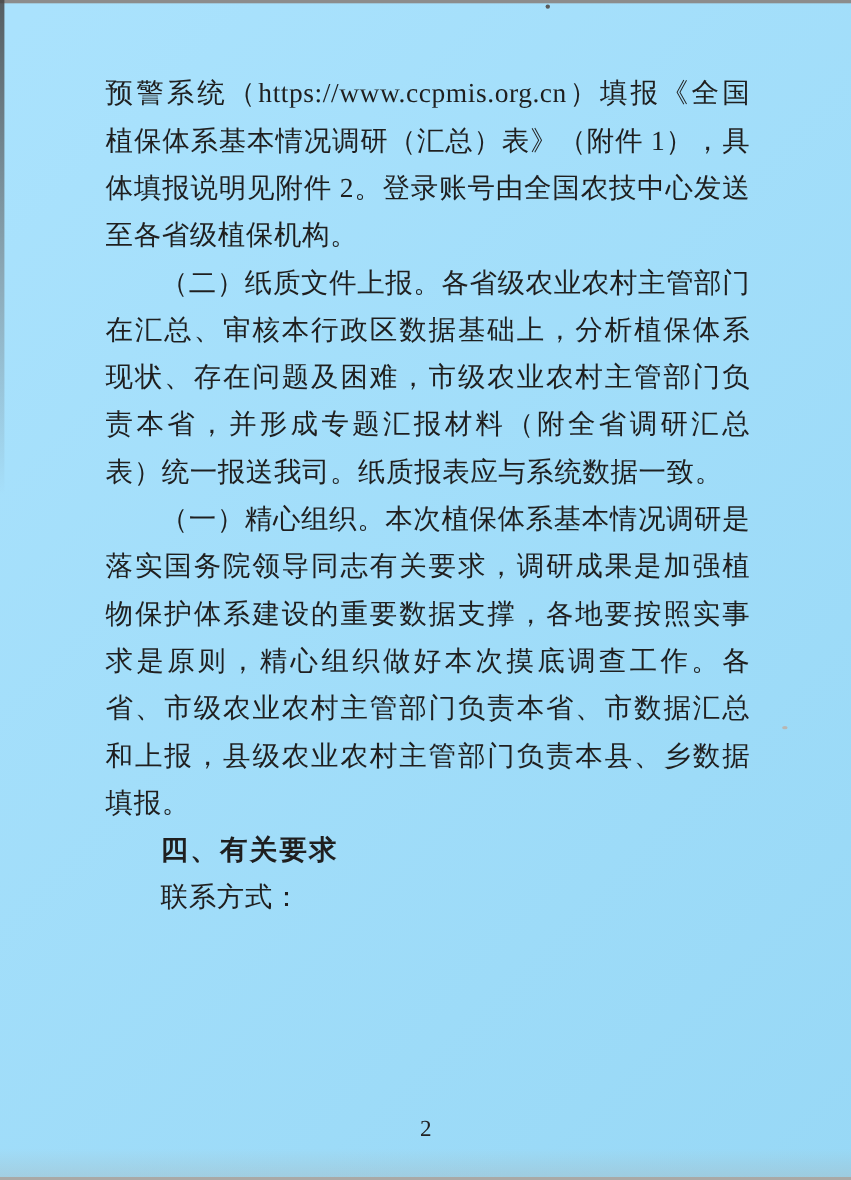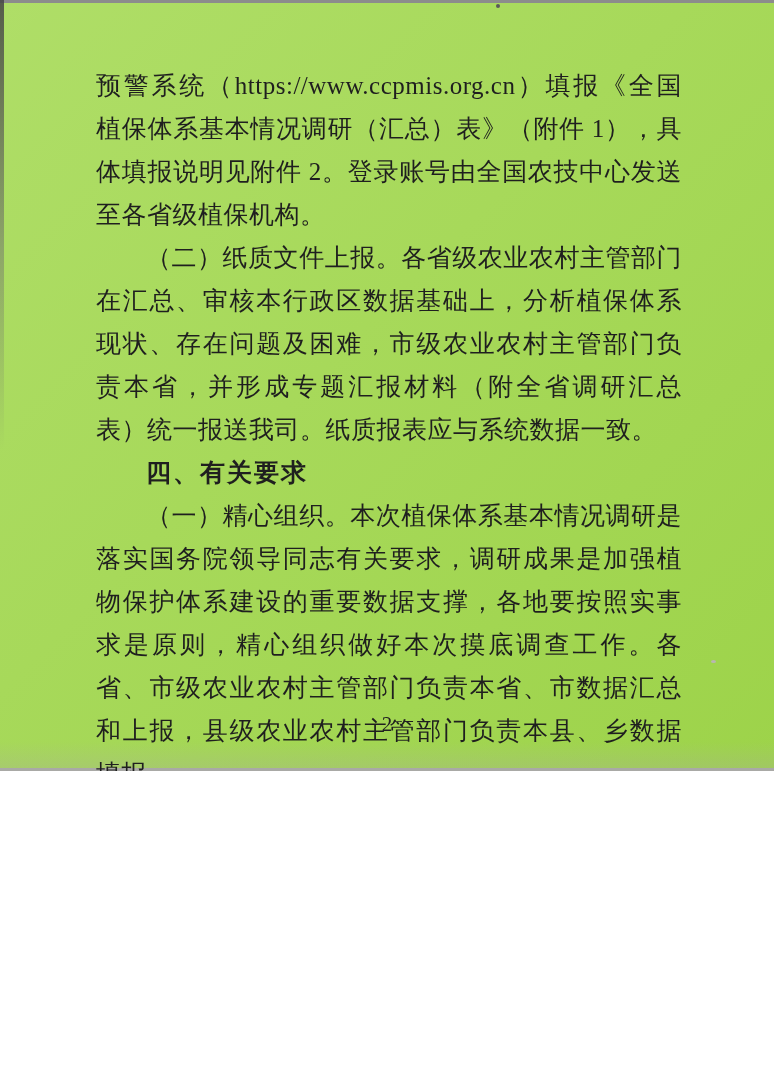--- a/index.html
+++ b/index.html
@@ -1,20 +1,20 @@
 <!DOCTYPE html>
 <html><head>
 <meta charset="utf-8">
 <style>
   html, body { margin: 0; padding: 0; background: #ffffff; }
   .page {
     position: relative;
     width: 774px;
-    height: 771px;
-    background: #84cc16;
+    height: 1073px;
+    background: #7dd3fc;
     overflow: hidden;
     font-family: "Liberation Serif", "DejaVu Serif", serif;
     color: #1f1f1f;
   }
   
   .edge-top {
     position: absolute; top: 0; left: 0; right: 0; height: 3px;
     background: #8c8c8c;
   }
   .edge-left {
@@ -80,23 +80,23 @@
   <div class="bottom-shade"></div>
   <div class="edge-bottom"></div>
   <div class="speck speck-1"></div>
   <div class="speck speck-2"></div>
 
   <div class="content">
     <p class="para no-indent">预警系统（https://www.ccpmis.org.cn）填报《全国植保体系基本情况调研（汇总）表》（附件 1），具体填报说明见附件 2。登录账号由全国农技中心发送至各省级植保机构。</p>
 
     <p class="para"><span class="lead">（二）纸质文件上报。</span><span>各省级农业农村主管部门在汇总、审核本行政区数据基础上，分析植保体系现状、存在问题及困难，市级农业农村主管部门负责本省，并形成专题汇报材料（附全省调研汇总表）统一报送我司。纸质报表应与系统数据一致。</span></p>
 
+    <p class="para"><span class="lead">（一）精心组织。</span><span>本次植保体系基本情况调研是落实国务院领导同志有关要求，调研成果是加强植物保护体系建设的重要数据支撑，各地要按照实事求是原则，精心组织做好本次摸底调查工作。各省、市级农业农村主管部门负责本省、市数据汇总和上报，县级农业农村主管部门负责本县、乡数据填报。</span></p>
+
     <p class="para heading">四、有关要求</p>
-
-    <p class="para"><span class="lead">（一）精心组织。</span><span>本次植保体系基本情况调研是落实国务院领导同志有关要求，调研成果是加强植物保护体系建设的重要数据支撑，各地要按照实事求是原则，精心组织做好本次摸底调查工作。各省、市级农业农村主管部门负责本省、市数据汇总和上报，县级农业农村主管部门负责本县、乡数据填报。</span></p>
 
 
     <p class="para contact">联系方式：</p>
 
   </div>
 
   <div class="pageno">2</div>
 </div>
 
 </body></html>

